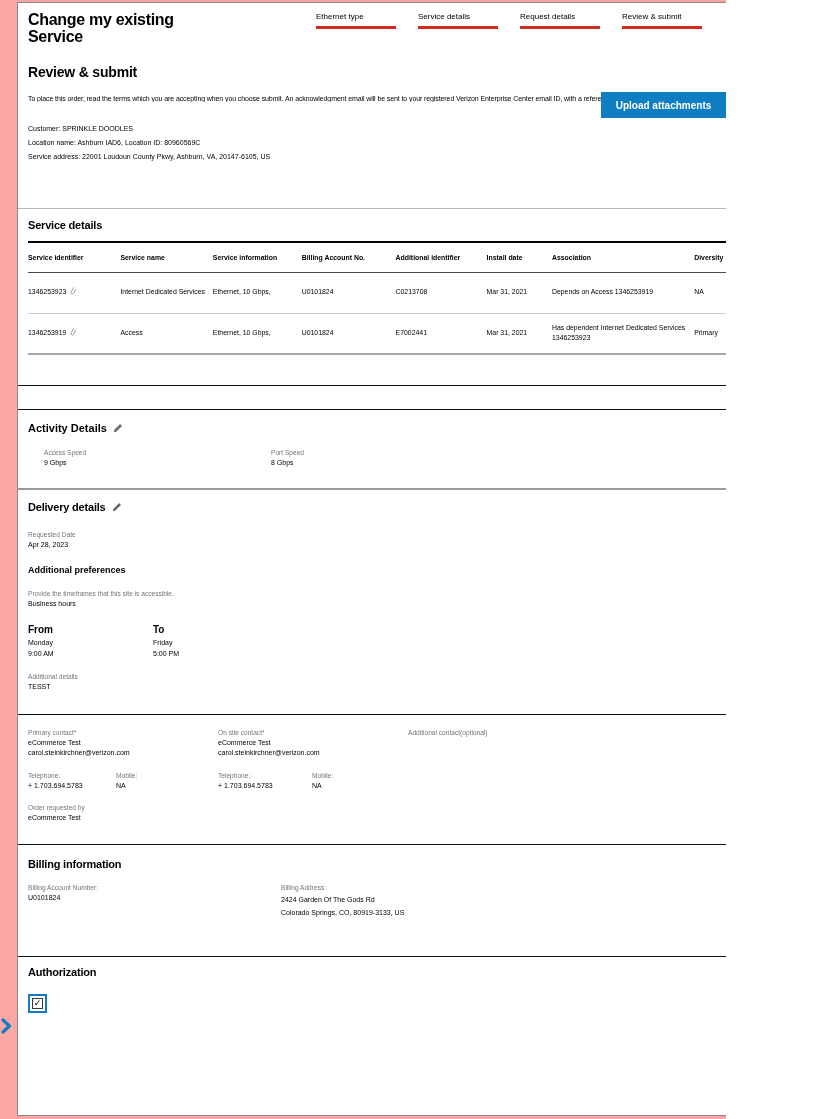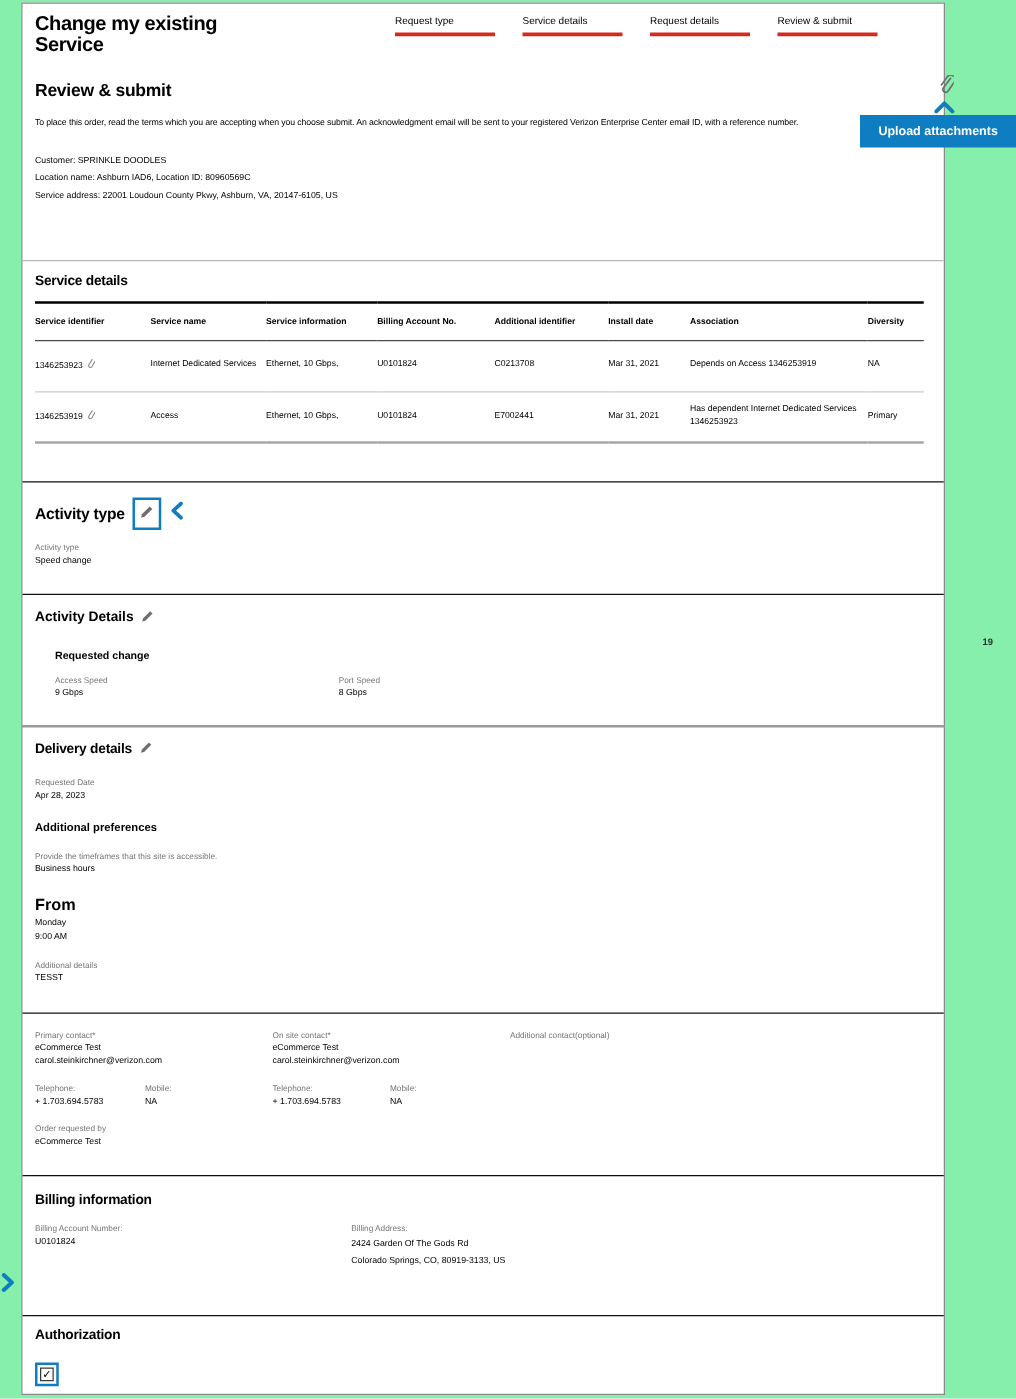--- a/index.html
+++ b/index.html
@@ -1,18 +1,18 @@
 <!DOCTYPE html>
 <html><head>
 <meta charset="utf-8">
 <style>
   * { margin:0; padding:0; box-sizing:border-box; }
   html,body { background:#fff; }
   body { font-family:"Liberation Sans", sans-serif; color:#000; }
-  .page { position:relative; width:813px; height:1119px; background:#86efac; overflow:hidden; }
+  .page { position:relative; width:726px; height:1119px; background:#fca5a5; overflow:hidden; }
   .container { position:absolute; left:17px; top:2px; width:739px; height:1114px;
                border:1px solid #8a8a8a; background:#fff; }
   .content { padding:0 16px 0 10px; }
 
   
   .page-title { font-size:16px; font-weight:700; line-height:1.08; letter-spacing:-0.3px;
                 width:200px; padding:8px 0 0 10px; }
   .steps { position:absolute; left:298px; top:9px; display:flex; gap:22px; }
   .step { width:80px; cursor:pointer; }
   .step-label { font-size:8px; color:#000; white-space:nowrap; display:block; }
@@ -51,21 +51,21 @@
   .pencil-plain { display:inline-flex; cursor:pointer; }
   .at-block { margin-top:12px; }
 
   .sub-bold { font-size:8.5px; font-weight:700; }
   .indent { margin-left:16px; }
   .speed-grid { display:grid; grid-template-columns:227px auto; margin-top:12px; }
 
   
   .sched-heading { font-size:9px; font-weight:700; margin-top:17px; }
   .fromto-grid { display:grid; grid-template-columns:125px auto; margin-top:17px; }
-  .ft-label { font-size:13px; font-weight:700; }
+  .ft-label { font-size:10px; font-weight:700; }
   .ft-line { font-size:7px; margin-top:4px; }
 
   
   .contact-grid { display:grid; grid-template-columns:190px 190px auto; margin-top:14px; }
   .tel-grid { display:grid; grid-template-columns:88px 102px 94px auto; margin-top:16px; }
 
   
   .billing-grid { display:grid; grid-template-columns:253px auto; margin-top:14px; }
   .addr-line { font-size:7px; line-height:12.5px; }
 
@@ -89,21 +89,21 @@
 </style>
 </head>
 <body>
 
 <div class="page">
   <div class="container">
 
     <h1 class="page-title">Change my existing Service</h1>
     <div class="steps">
       <div class="step">
-        <span class="step-label">Request type</span>
+        <span class="step-label">Ethernet type</span>
         <div class="step-underline"></div>
       </div>
       <div class="step">
         <span class="step-label">Service details</span>
         <div class="step-underline"></div>
       </div>
       <div class="step">
         <span class="step-label">Request details</span>
         <div class="step-underline"></div>
       </div>
@@ -172,48 +172,32 @@
             <td>E7002441</td>
             <td>Mar 31, 2021</td>
             <td>Has dependent Internet Dedicated Services 1346253923</td>
             <td>Primary</td>
           </tr>
         </tbody>
       </table>
 
       <hr class="hr-black">
 
-      <div class="at-block">
-        <div class="heading-row">
-          <h3 class="at-heading">Activity type</h3>
-          <span class="pencil-box">
-            <span><svg width="11" height="11" viewBox="0 0 16 16">
-                  <path d="M11.4 1.6 l3 3 L5.2 13.8 l-3.9 0.9 0.9-3.9 Z" fill="#6e6e6e"></path>
-                </svg></span>
-          </span>
-          <span><svg width="12" height="15" viewBox="0 0 12 16">
-                <polyline points="10,2 3.5,8 10,14" fill="none" stroke="#0f7dc2" stroke-width="3.2" stroke-linecap="round" stroke-linejoin="round"></polyline>
-              </svg></span>
-        </div>
-        <div class="gray-label" style="margin-top:11px">Activity type</div>
-        <div class="value">Speed change</div>
-      </div>
 
       <hr class="hr-black" style="margin-top:23px">
 
       <div style="margin-top:9px">
         <div class="heading-row">
           <h4 class="sub-bold" style="font-size:11px">Activity Details</h4>
           <span class="pencil-plain">
               <span><svg width="10" height="10" viewBox="0 0 16 16">
                   <path d="M11.4 1.6 l3 3 L5.2 13.8 l-3.9 0.9 0.9-3.9 Z" fill="#6e6e6e"></path>
                 </svg></span>
             </span>
         </div>
-        <div class="sub-bold indent" style="margin-top:16px">Requested change</div>
         <div class="speed-grid indent">
           <div>
             <div class="gray-label">Access Speed</div>
             <div class="value">9 Gbps</div>
           </div>
           <div>
             <div class="gray-label">Port Speed</div>
             <div class="value">8 Gbps</div>
           </div>
         </div>
@@ -233,20 +217,25 @@
         <div class="gray-label" style="margin-top:15px">Requested Date</div>
         <div class="value">Apr 28, 2023</div>
         <h4 class="sched-heading">Additional preferences</h4>
         <div class="gray-label" style="margin-top:15px">Provide the timeframes that this site is accessible.</div>
         <div class="value">Business hours</div>
         <div class="fromto-grid">
           <div>
             <div class="ft-label">From</div>
             <div class="ft-line">Monday</div>
             <div class="ft-line">9:00 AM</div>
+          </div>
+          <div>
+            <div class="ft-label">To</div>
+            <div class="ft-line">Friday</div>
+            <div class="ft-line">5:00 PM</div>
           </div>
         </div>
         <div class="gray-label" style="margin-top:16px">Additional details</div>
         <div class="value">TESST</div>
       </div>
 
       <hr class="hr-black" style="margin-top:24px">
 
       <div style="margin-top:8px">
         <div class="contact-grid">

